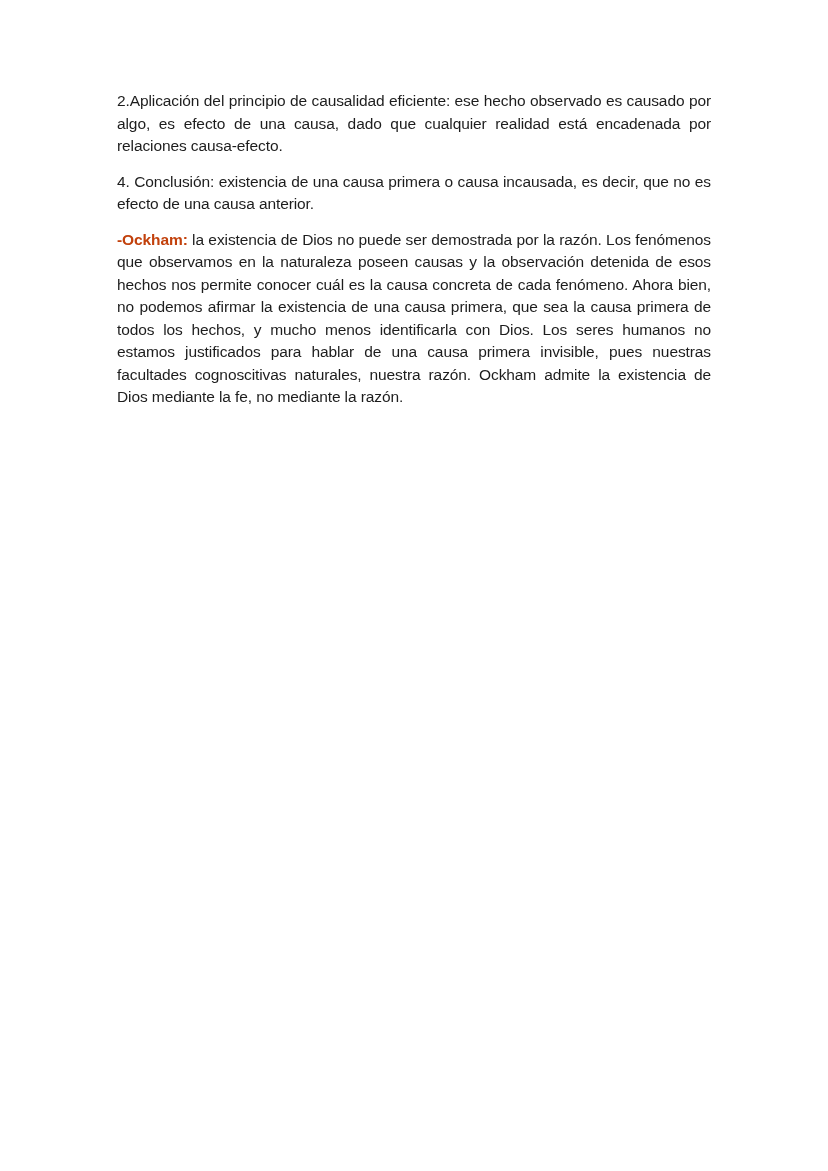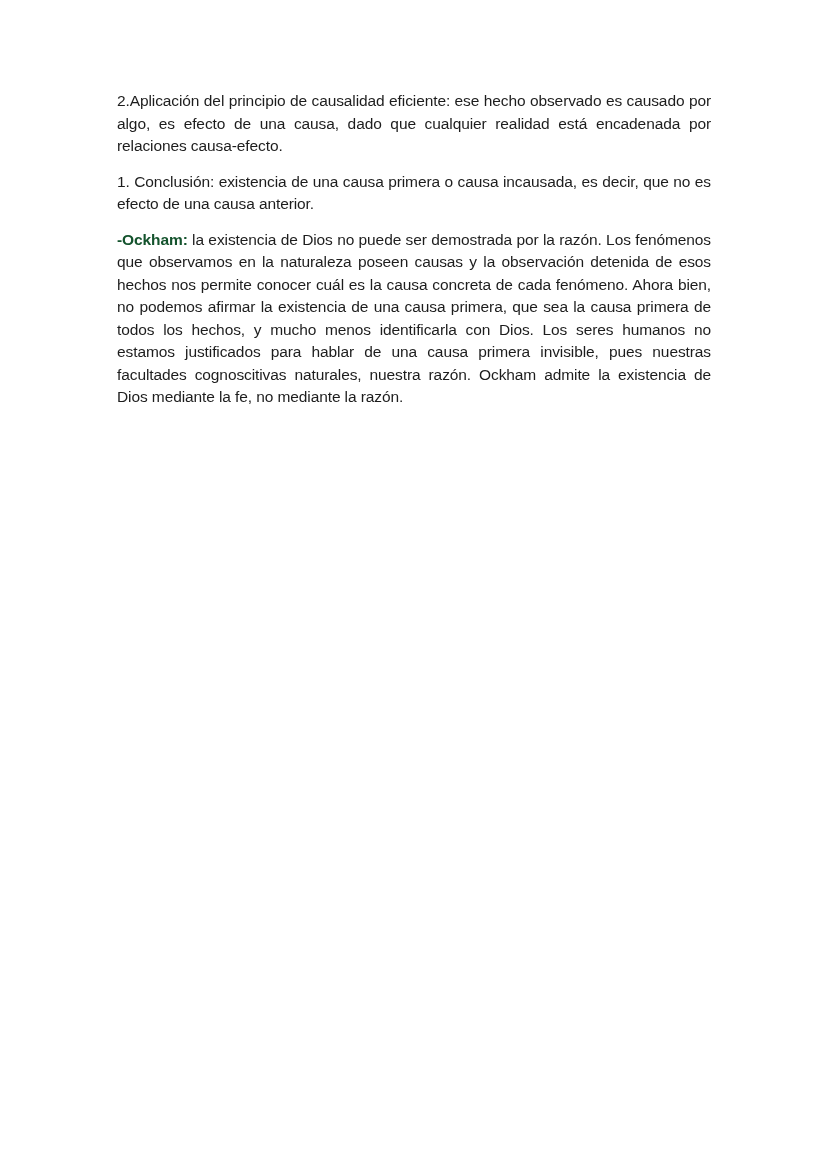--- a/index.html
+++ b/index.html
@@ -25,30 +25,30 @@
     margin: 0 0 13px 0;
     font-size: 15.5px;
     line-height: 22.5px;
     color: #1d1d1d;
     text-align: justify;
     text-justify: inter-word;
     letter-spacing: -0.1px;
   }
   .text-block p strong {
     font-weight: bold;
-    color: #14532d;
+    color: #c2410c;
   }
 </style>
 </head>
 <body>
 
 <div class="page">
   <div class="text-block">
 
     <p><strong></strong><span>2.Aplicación del principio de causalidad eficiente: ese hecho observado es causado por algo, es efecto de una causa, dado que cualquier realidad está encadenada por relaciones causa-efecto.</span></p>
 
 
-    <p><strong></strong><span>1. Conclusión: existencia de una causa primera o causa incausada, es decir, que no es efecto de una causa anterior.</span></p>
+    <p><strong></strong><span>4. Conclusión: existencia de una causa primera o causa incausada, es decir, que no es efecto de una causa anterior.</span></p>
 
     <p><strong>-Ockham:</strong><span> la existencia de Dios no puede ser demostrada por la razón. Los fenómenos que observamos en la naturaleza poseen causas y la observación detenida de esos hechos nos permite conocer cuál es la causa concreta de cada fenómeno. Ahora bien, no podemos afirmar la existencia de una causa primera, que sea la causa primera de todos los hechos, y mucho menos identificarla con Dios. Los seres humanos no estamos justificados para hablar de una causa primera invisible, pues nuestras facultades cognoscitivas naturales, nuestra razón. Ockham admite la existencia de Dios mediante la fe, no mediante la razón.</span></p>
 
   </div>
 </div>
 
 </body></html>

